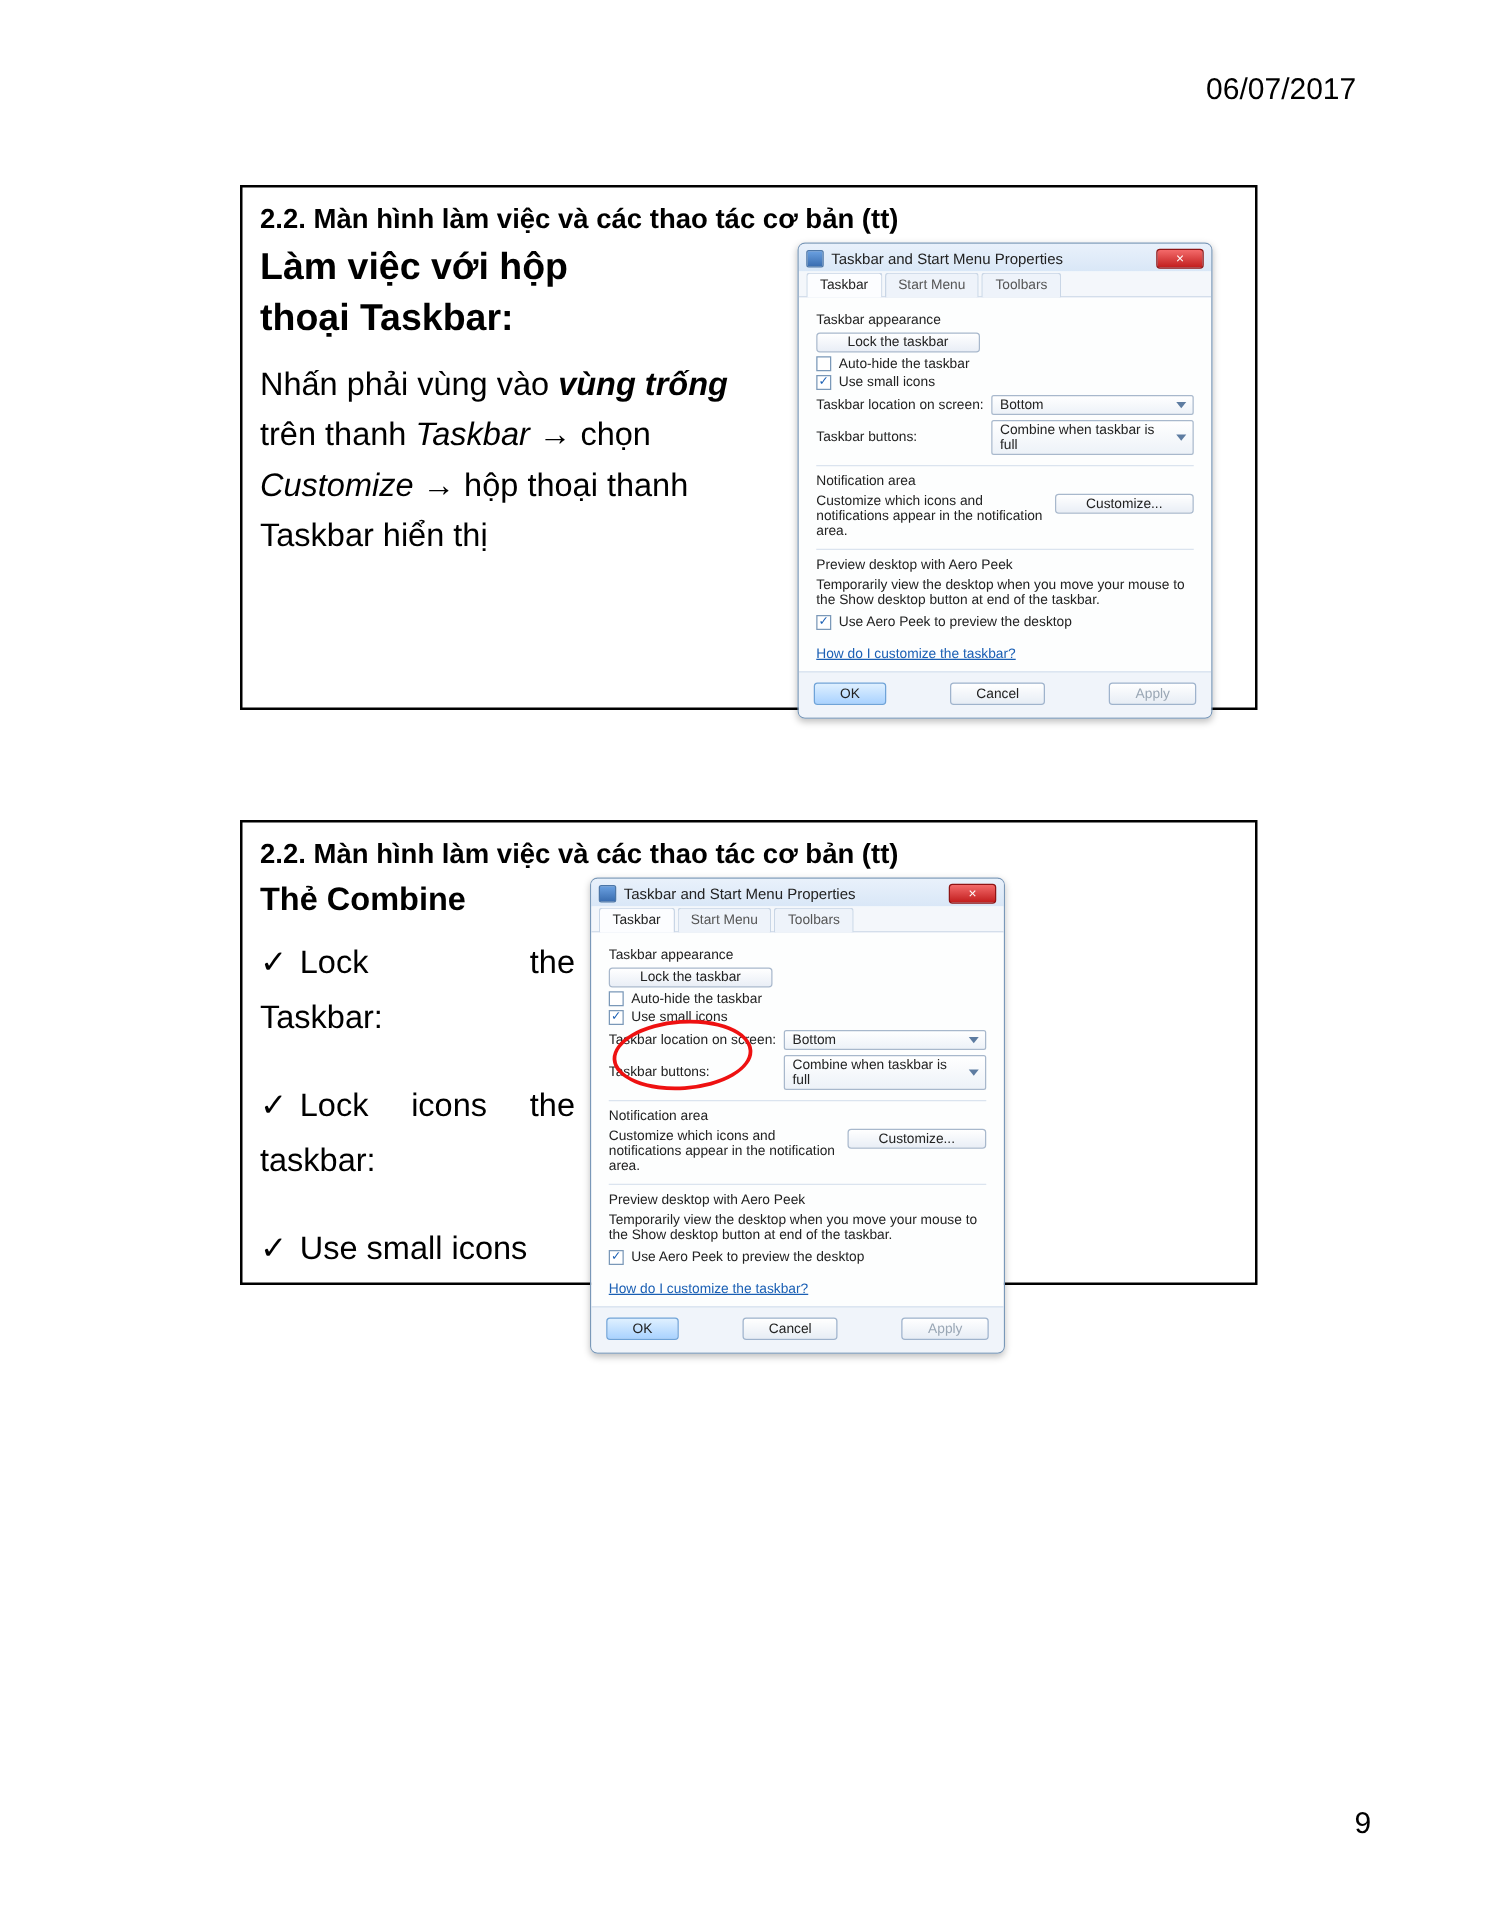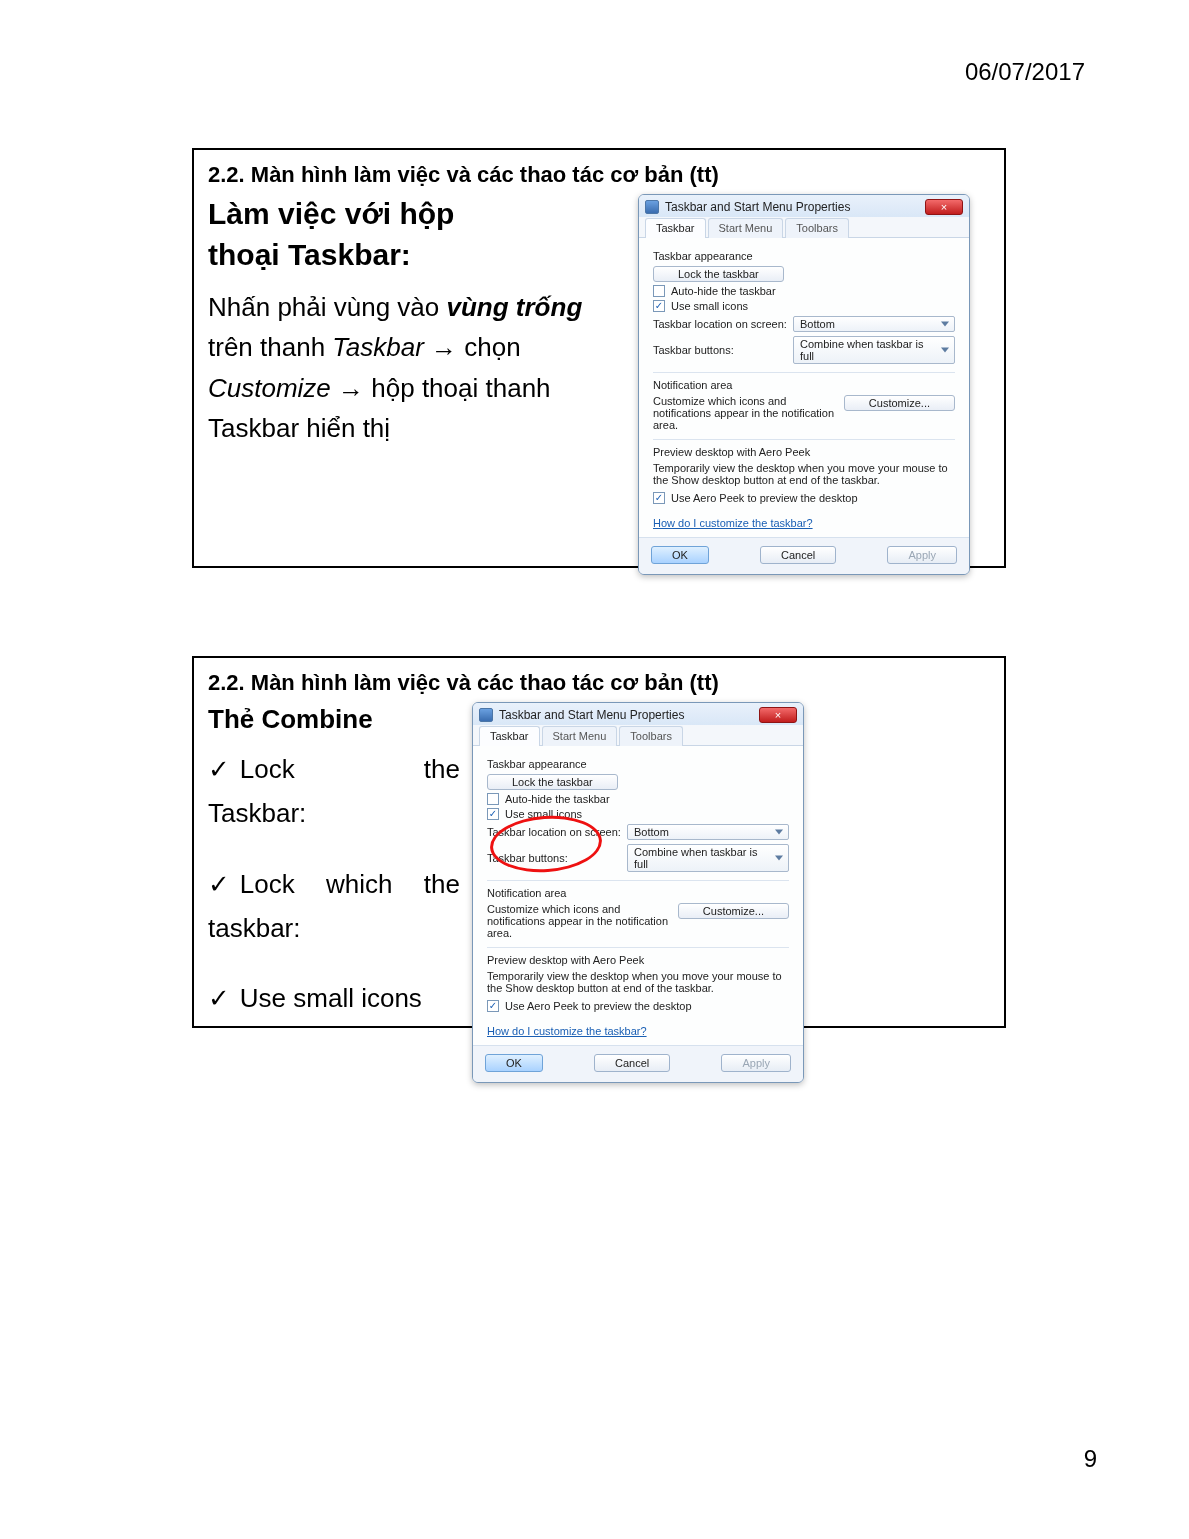--- a/index.html
+++ b/index.html
@@ -297,21 +297,21 @@
       <div class="subtitle" style="font-size:26px;">Thẻ Combine</div>
 
       <div class="bullet-row">
         <span class="bullet-check">Lock</span>
         <span>the</span>
       </div>
       <div class="bullet-tail">Taskbar:</div>
 
       <div class="bullet-row">
         <span class="bullet-check">Lock</span>
-        <span>which</span>
+        <span>icons</span>
         <span>the</span>
       </div>
       <div class="bullet-tail">taskbar:</div>
 
       <div>
         <span class="bullet-check">Use small icons</span>
       </div>
     </div>
 
     <div class="dialog-wrap">

